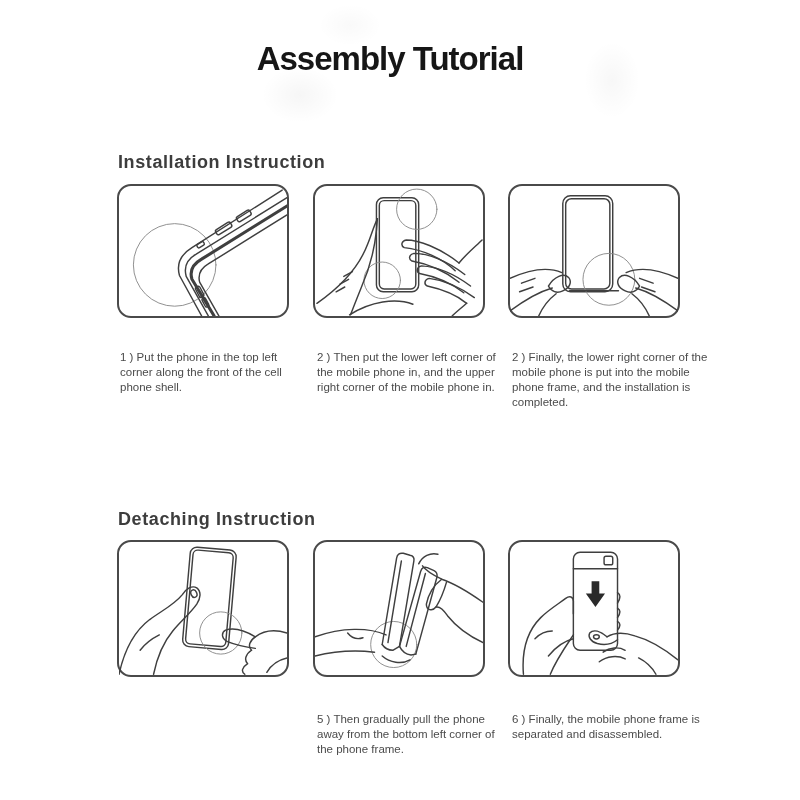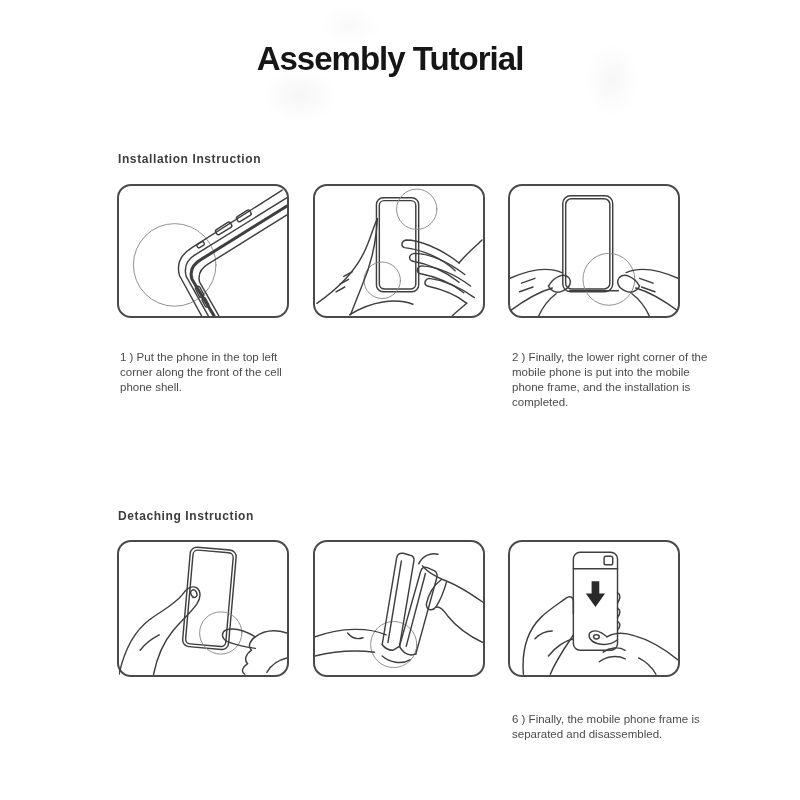--- a/index.html
+++ b/index.html
@@ -19,21 +19,21 @@
       #ffffff;
   }
   .title{
     position:absolute;top:40px;left:0;width:780px;
     margin:0;text-align:center;
     font-size:33px;font-weight:bold;letter-spacing:-1px;
     color:#161616;
   }
   .heading{
     position:absolute;left:118px;margin:0;
-    font-size:12px;font-weight:700;letter-spacing:0.6px;
+    font-size:18px;font-weight:700;letter-spacing:0.6px;
     color:#3d3d3d;
   }
   .h-install{top:152px;}
   .h-detach{top:509px;}
   .panel{
     position:absolute;width:172px;
     border:2px solid #4a4a4a;border-radius:14px;
     background:#fff;box-sizing:border-box;
   }
   .row1{top:184px;height:134px;}
@@ -127,20 +127,21 @@
       <path d="M 175,96 C 153,86 135,84 121,90"></path>
       <path d="M 175,130 C 159,118 145,110 131,106"></path>
       <path d="M 135,104 C 129,94 119,90 114,95 C 110,100 113,106 120,109 C 126,112 132,110 135,104 Z"></path>
       <path d="M 149,101 l -14,-5 M 151,110 l -14,-5"></path>
       <path d="M 145,135 C 141,126 135,118 127,112"></path>
       <path d="M 62,109 L 113,109"></path>
     </svg>
   </div>
 
   <p class="caption crow1 ccol1">1 ) Put the phone in the top left corner along the front of the cell phone shell.</p>
+  <p class="caption crow1 ccol2">2 ) Then put the lower left corner of the mobile phone in, and the upper right corner of the mobile phone in.</p>
   <p class="caption crow1 ccol3">2 ) Finally, the lower right corner of the mobile phone is put into the mobile phone frame, and the installation is completed.</p>
 
   <h2 class="heading h-detach">Detaching Instruction</h2>
 
   <div class="panel row2 col1">
     <svg class="art" viewBox="0 0 175 137">
       <g transform="rotate(5 95 60)">
         <rect x="70" y="6" width="48" height="104" rx="7"></rect>
         <rect x="73" y="9" width="42" height="98" rx="5"></rect>
       </g>
@@ -187,15 +188,16 @@
       <path d="M 40,118 C 48,108 58,102 66,100"></path>
       <path d="M 26,100 C 32,94 38,92 44,92"></path>
       <path d="M 175,122 C 160,110 145,101 130,97 C 118,93 108,94 101,98"></path>
       <path d="M 101,98 C 94,92 87,90 83,94 C 81,98 84,103 91,105 C 99,107 107,105 112,101"></path>
       <ellipse cx="90" cy="98" rx="3" ry="2.2"></ellipse>
       <path d="M 97,114 C 104,109 113,108 120,112 M 93,124 C 101,118 112,117 120,121"></path>
       <path d="M 152,137 C 148,130 142,124 134,120"></path>
     </svg>
   </div>
 
+  <p class="caption crow2 ccol2">5 ) Then gradually pull the phone away from the bottom left corner of the phone frame.</p>
   <p class="caption crow2 ccol3">6 ) Finally, the mobile phone frame is separated and disassembled.</p>
 
 </div>
 
 </body></html>

